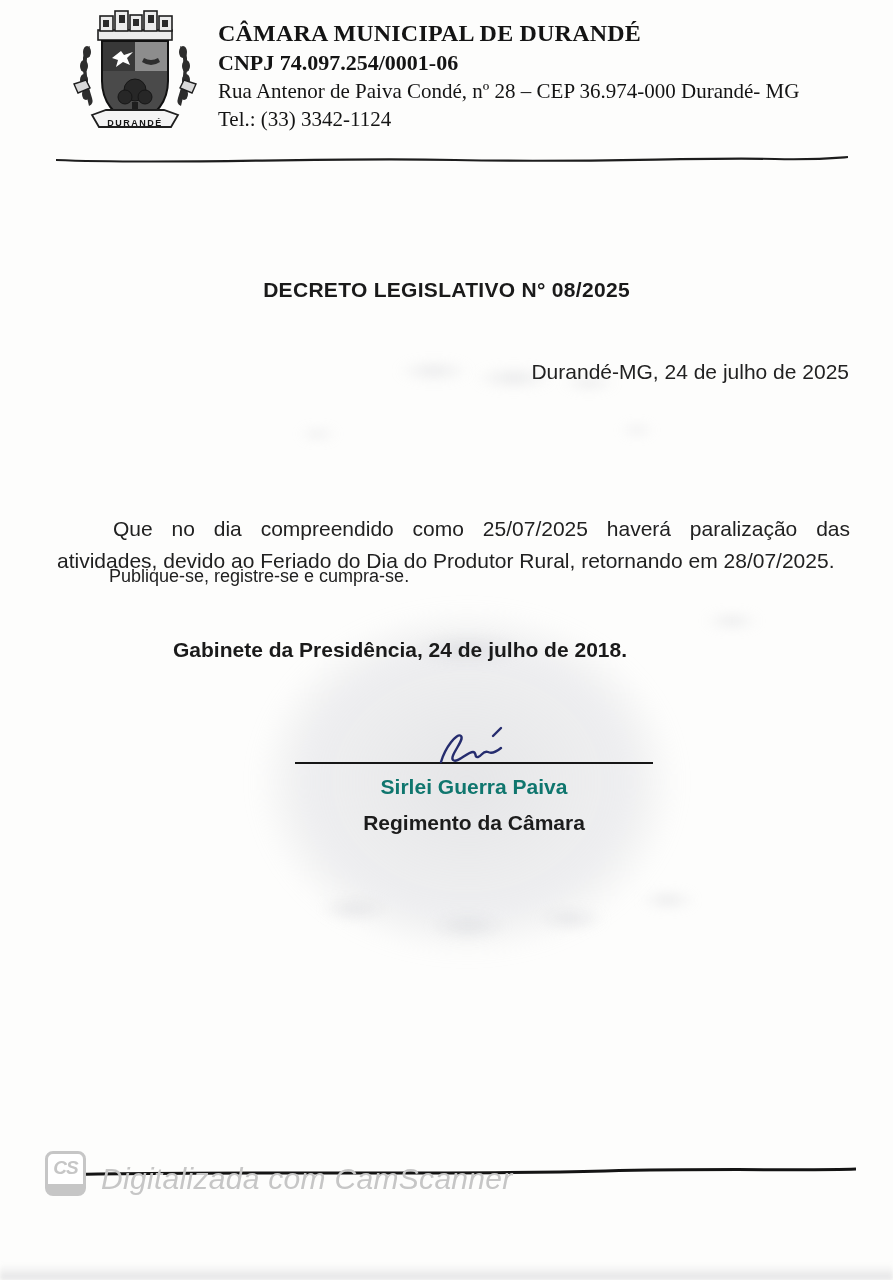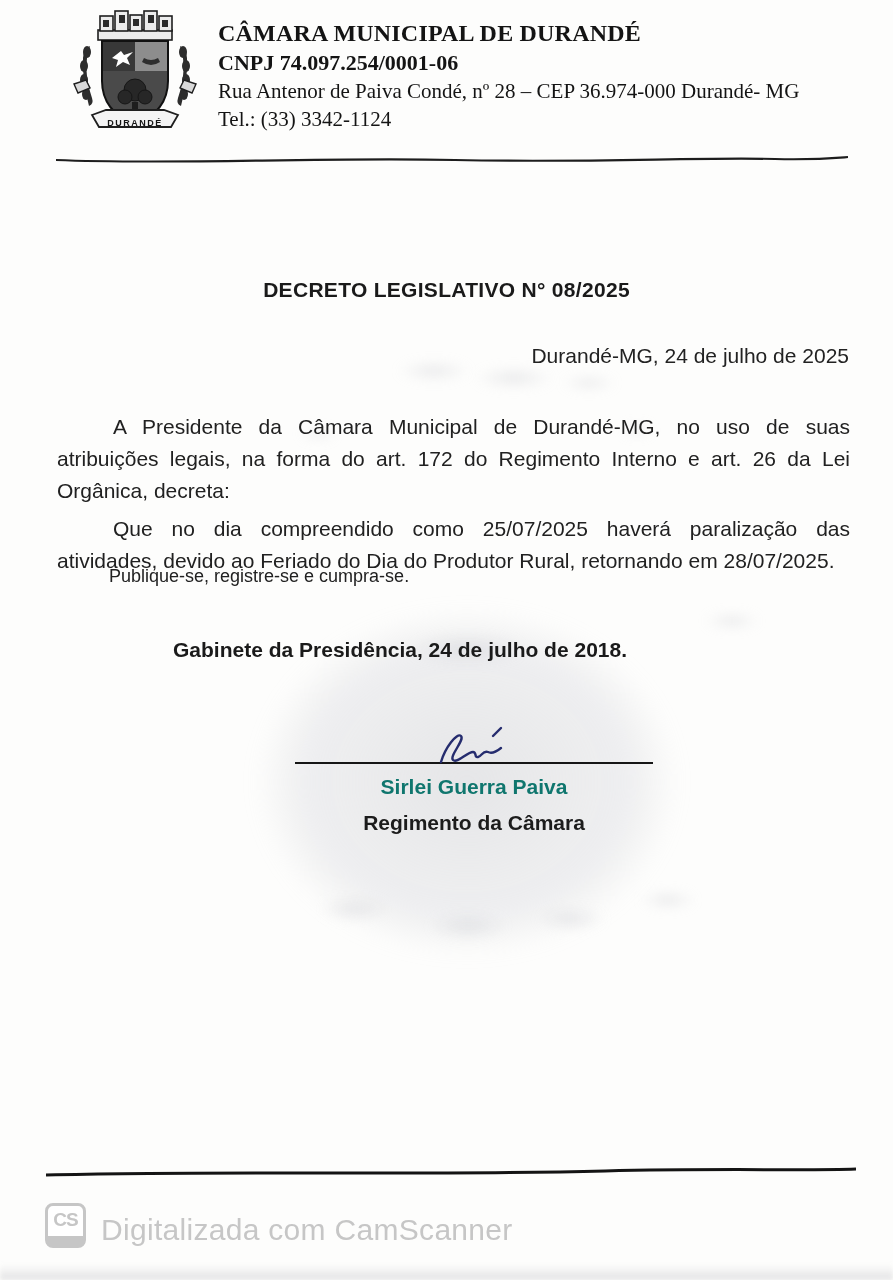--- a/index.html
+++ b/index.html
@@ -27,21 +27,21 @@
   .lh-tel  { font-size:21px; line-height:28px; }
   
   .rule { position:absolute; }
   
   .doc-title {
     position:absolute; top:278px; left:0; right:0;
     text-align:center; font-size:21px; font-weight:bold; letter-spacing:.3px;
     color:#1a1a1a;
   }
   .dateline {
-    position:absolute; top:344px; right:44px;
+    position:absolute; top:360px; right:44px;
     font-size:21px; color:#222;
   }
   .para {
     position:absolute; left:57px; right:43px;
     font-size:21px; line-height:32px;
     text-align:justify; text-indent:56px; color:#212121;
   }
   .para-1 { top:411px; }
   .para-2 { top:477px;margin-top:36px; }
   .closing { position:absolute; top:566px; left:109px; font-size:18px; color:#212121; }
@@ -53,21 +53,21 @@
   .sig-name  { margin-top:11px; font-size:21px; font-weight:bold; color:#0f766e; }
   .sig-title { margin-top:12px; font-size:21px; font-weight:bold; color:#1c1c1c; }
   
   .blob { position:absolute; border-radius:50%; filter:blur(6px);
           background:radial-gradient(closest-side, rgba(203,204,210,.42), rgba(203,204,210,0) 88%);
           pointer-events:none; }
   .bottom-band { position:absolute; left:0; right:0; bottom:0; height:16px;
           background:linear-gradient(to top, rgba(188,188,193,.38), rgba(188,188,193,0));
           filter:blur(2px); }
   
-  .cam-row { position:absolute; left:45px; top:1203px; display:flex; align-items:center; }
+  .cam-row { position:absolute; left:45px; top:1151px; display:flex; align-items:flex-end;font-style:italic; }
   .cam-badge { position:relative; width:41px; height:45px;
     border:3px solid #c6c6c6; border-radius:8px; background:#fff; }
   .cam-badge-label { position:absolute; top:3px; left:0; right:0; text-align:center;
     font-size:19px; font-weight:bold; color:#c6c6c6; letter-spacing:-1px; }
   .cam-badge-bar { position:absolute; left:-1px; right:-1px; bottom:-1px; height:10px;
     background:#c6c6c6; border-radius:0 0 5px 5px; }
   .cam-text { margin-left:15px; font-size:30px; color:#c6c6c6; letter-spacing:.3px;margin-top:8px; }
 </style>
 </head>
 <body>
@@ -152,21 +152,20 @@
     </div>
   </div>
 
   <svg class="rule" style="left:55px; top:153px;" width="794" height="14">
     <path d="M1,7 C120,12 260,4 400,7 C540,10 640,4 720,6 C760,7 780,5 793,4" stroke="#1d1d1d" stroke-width="2.2" fill="none"></path>
   </svg>
 
   <div class="doc-title">DECRETO LEGISLATIVO N° 08/2025</div>
   <div class="dateline">Durandé-MG, 24 de julho de 2025</div>
 
-  <p class="para para-1">A Presidente da Câmara Municipal de Durandé-MG, no uso de suas atribuições legais, na forma do art. 172 do Regimento Interno e art. 26 da Lei Orgânica, decreta:</p>
   <p class="para para-2">Que no dia compreendido como 25/07/2025 haverá paralização das atividades, devido ao Feriado do Dia do Produtor Rural, retornando em 28/07/2025.</p>
 
   <div class="closing">Publique-se, registre-se e cumpra-se.</div>
   <div class="cabinet">Gabinete da Presidência, 24 de julho de 2018.</div>
 
   <div class="sig-block">
     <svg class="sig-scribble" width="82" height="42" viewBox="0 0 82 42">
       <g stroke="#252c6e" stroke-width="2.4" fill="none" stroke-linecap="round">
         <path d="M8,38 C12,24 24,8 28,12 C32,16 16,32 20,36 C24,40 34,28 40,28 C44,28 41,34 45,33 C49,32 50,26 55,28 C59,30 63,28 68,24"></path>
         <path d="M60,12 L68,4"></path>

